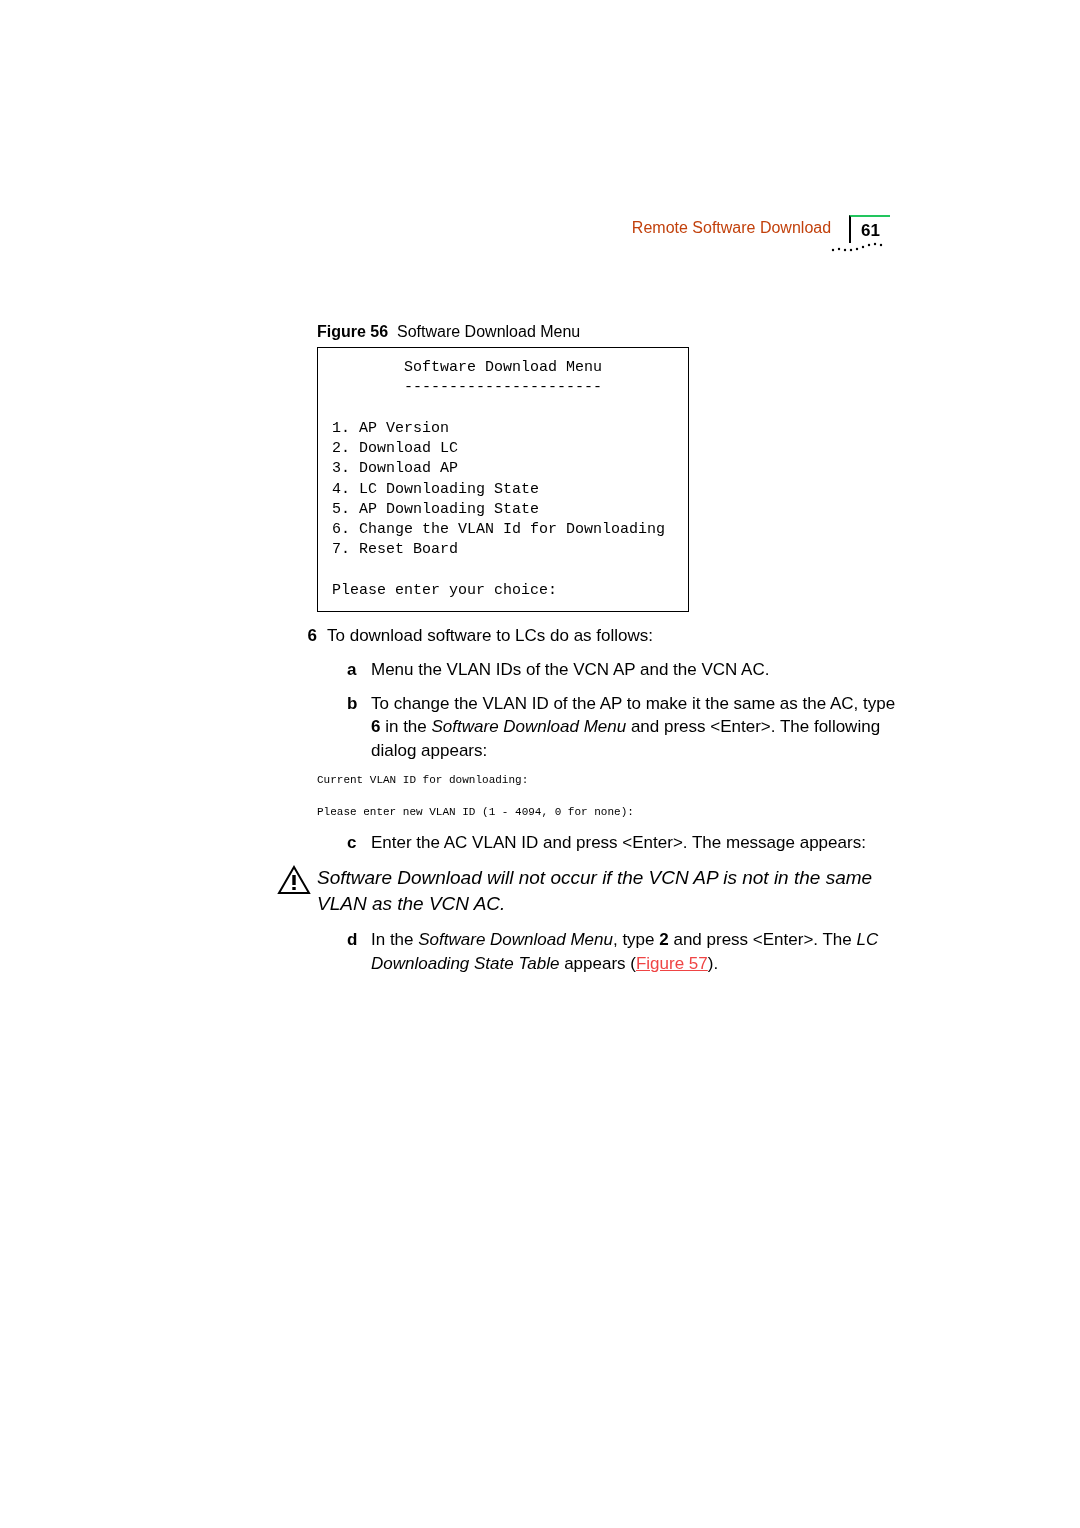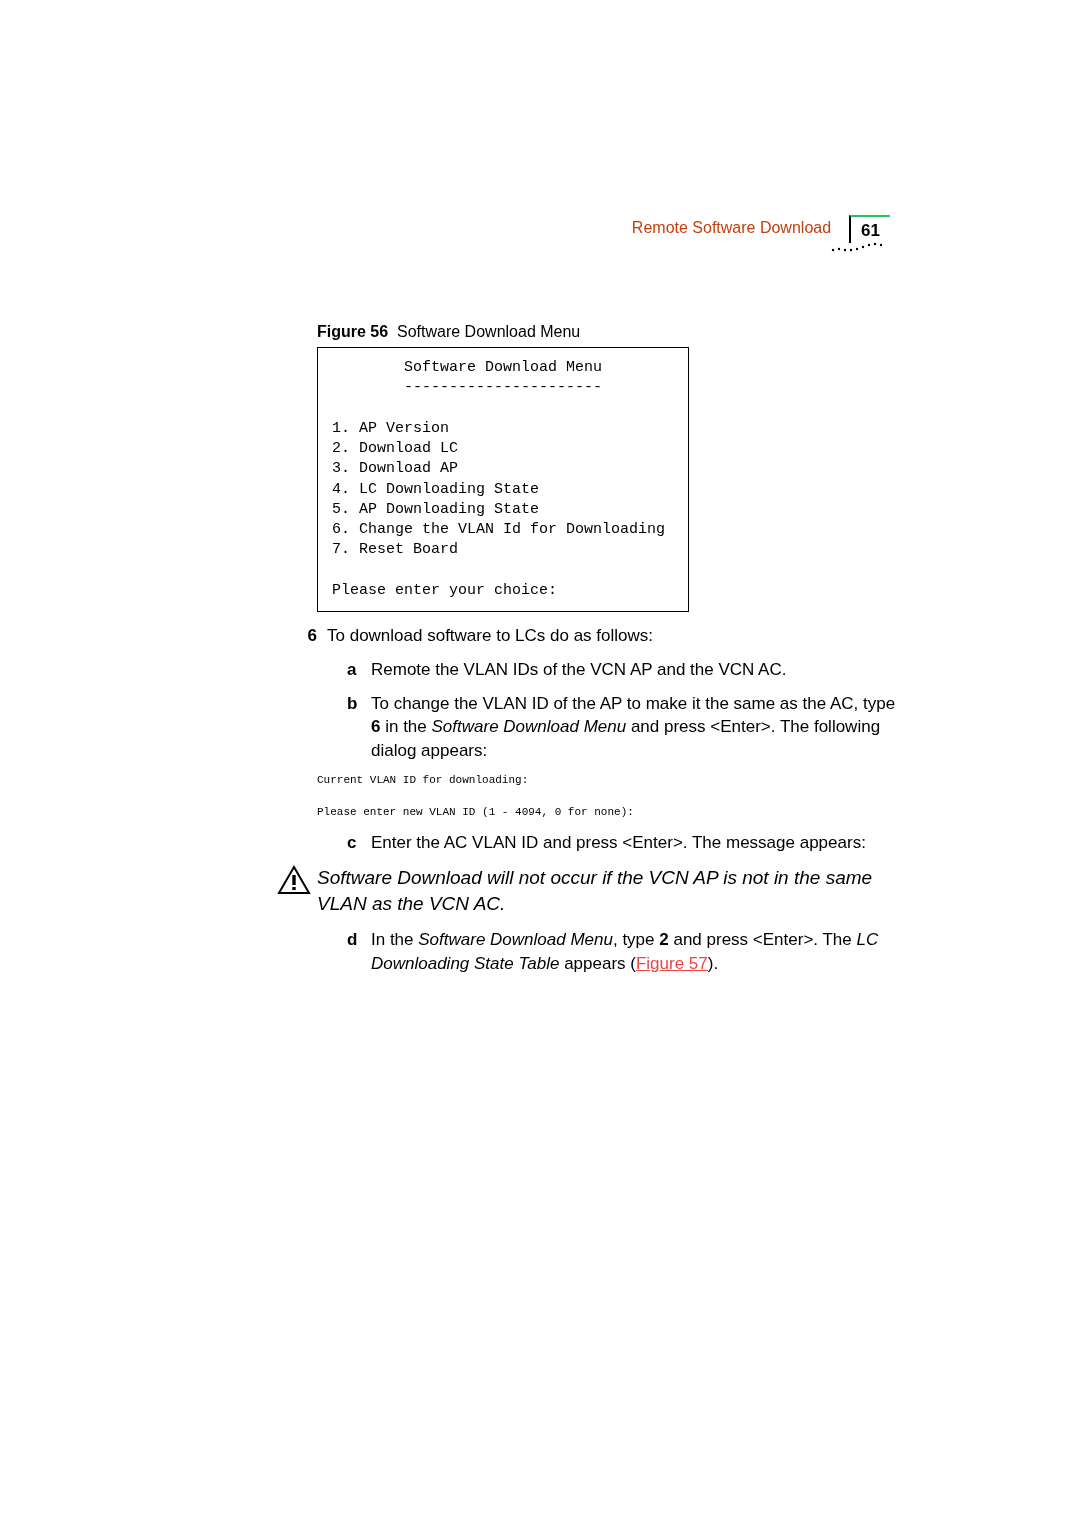--- a/index.html
+++ b/index.html
@@ -157,21 +157,21 @@
 
 Please enter your choice:</div>
 
   <div class="step-row">
     <span class="step-num">6</span>
     <span>To download software to LCs do as follows:</span>
   </div>
 
   <div class="sub-row">
     <span class="sub-letter">a</span>
-    <span>Remote the VLAN IDs of the VCN AP and the VCN AC.</span>
+    <span>Menu the VLAN IDs of the VCN AP and the VCN AC.</span>
   </div>
 
   <div class="sub-row">
     <span class="sub-letter">b</span>
     <span>
       <span>To change the VLAN ID of the AP to make it the same as the AC, type </span><span class="bold">6</span><span> in the </span><span class="italic">Software Download Menu</span><span> and press &lt;Enter&gt;. The following dialog appears:</span>
     </span>
   </div>
 
   <div class="mono">Current VLAN ID for downloading:

